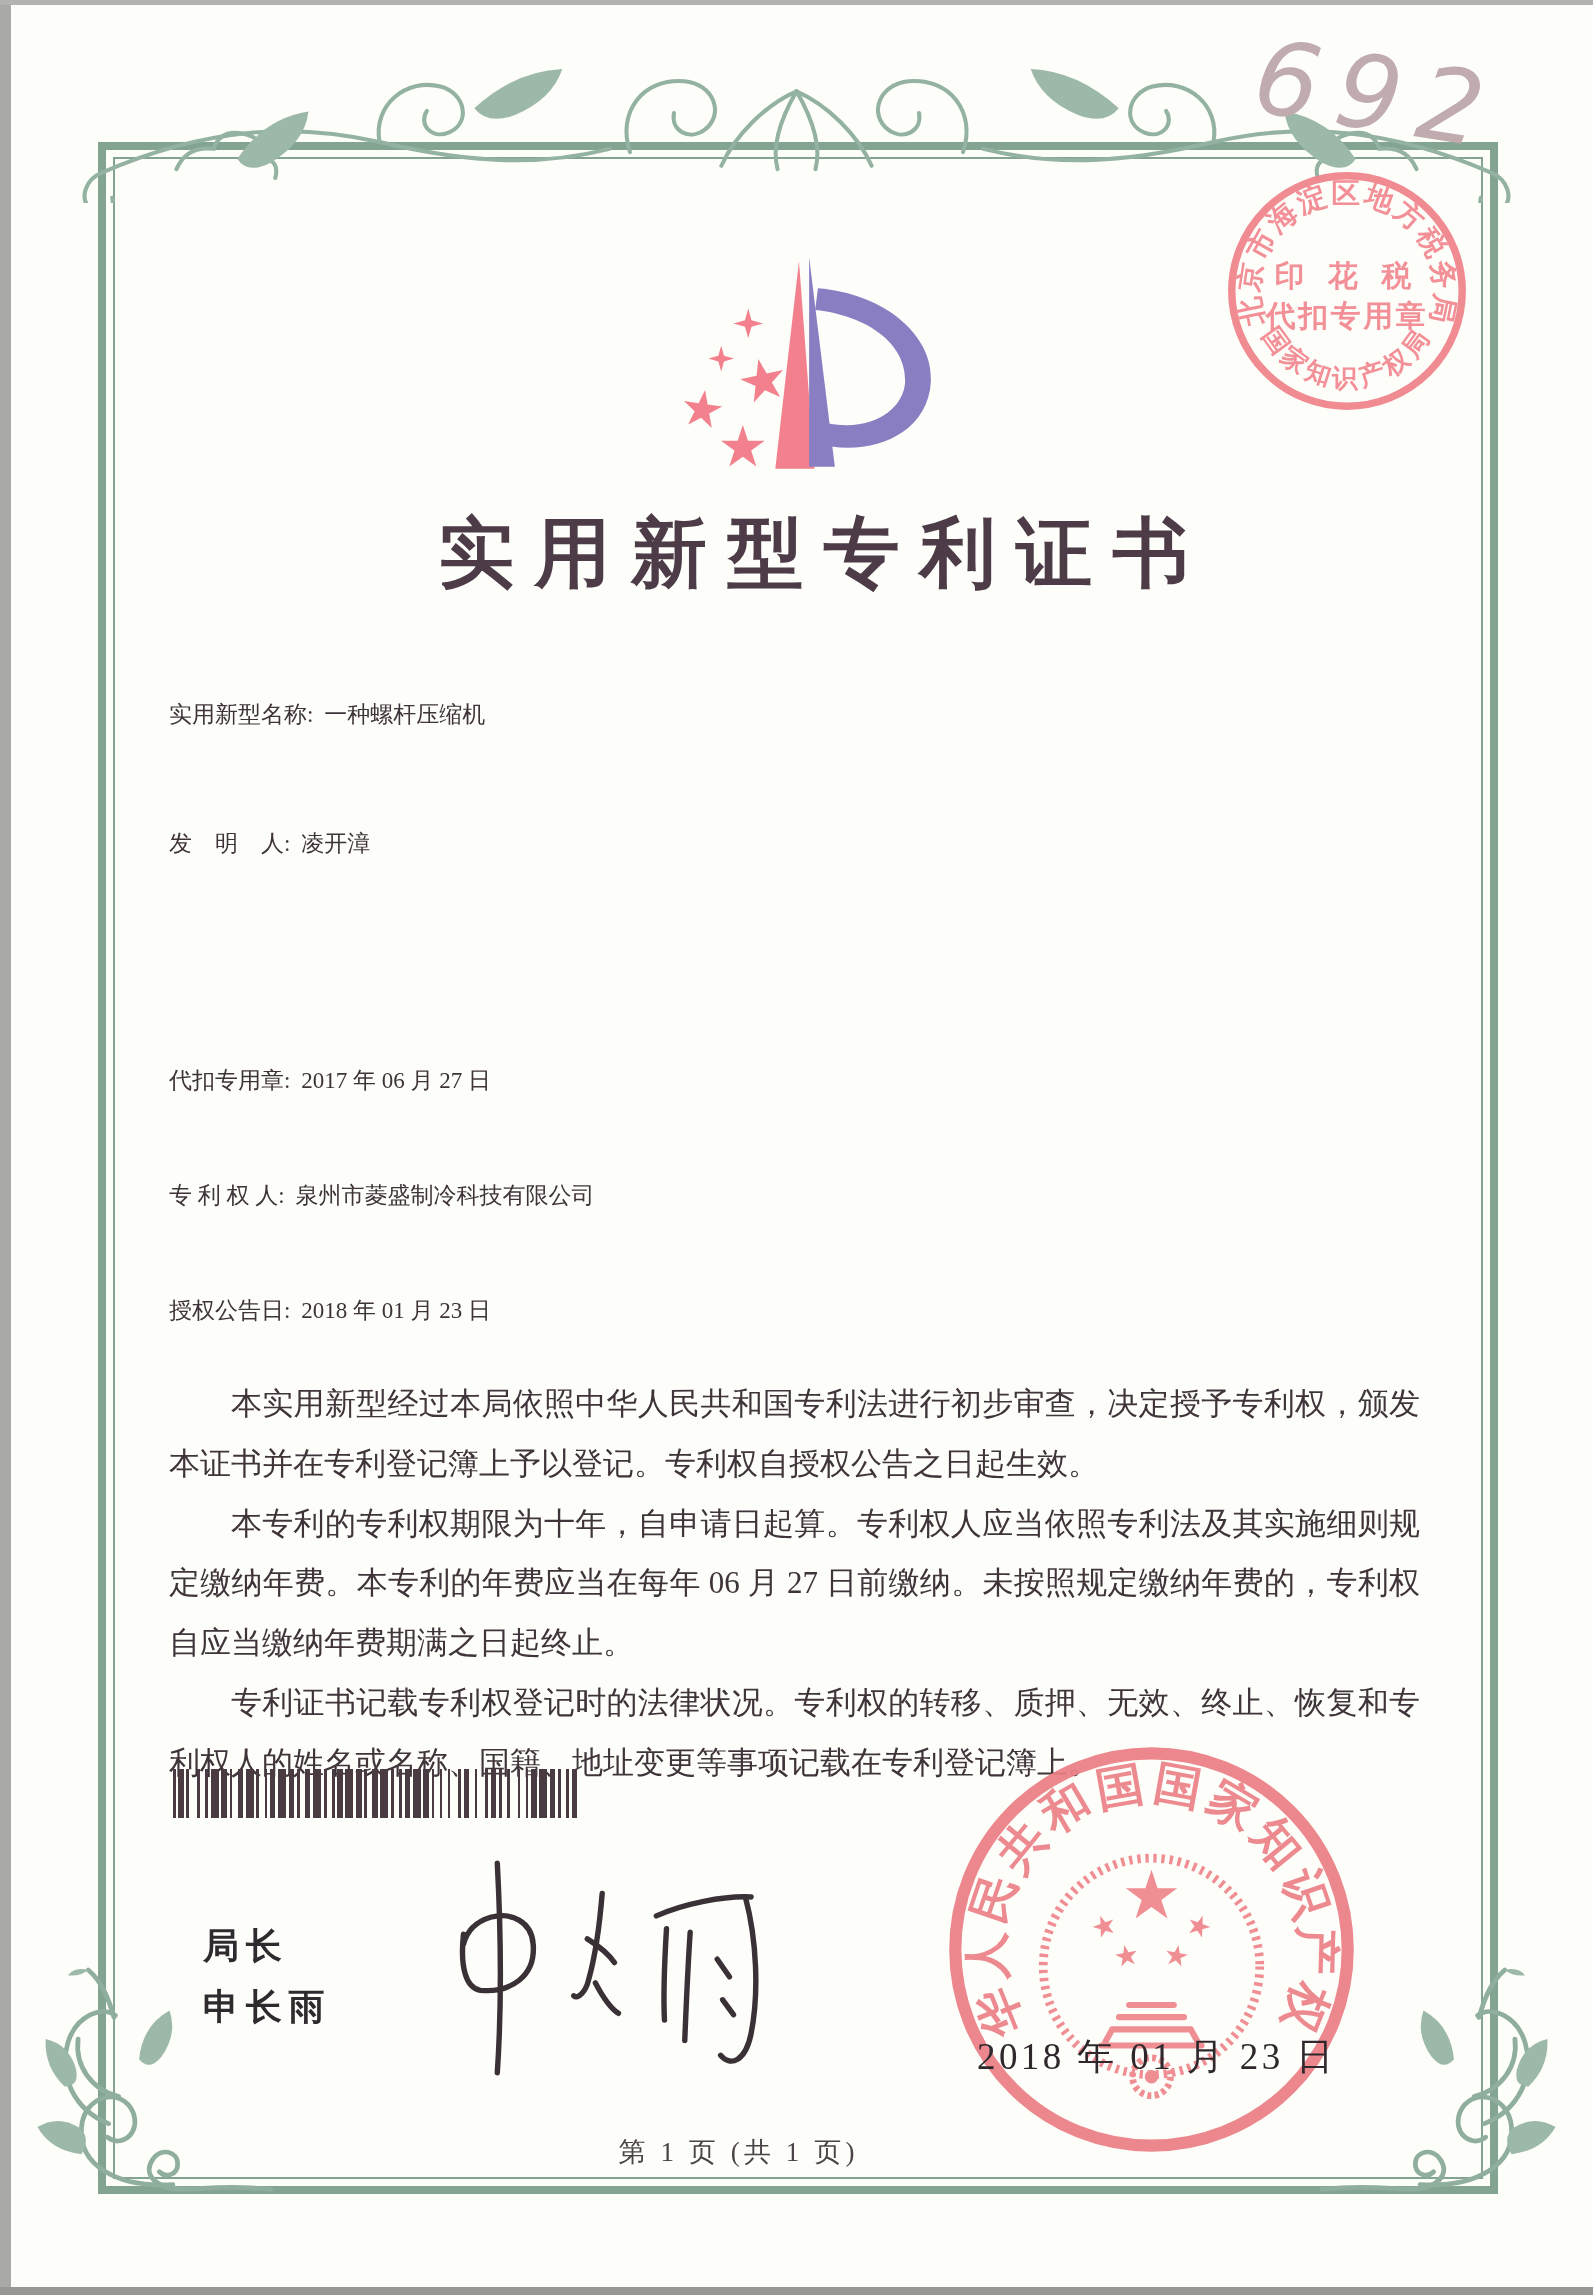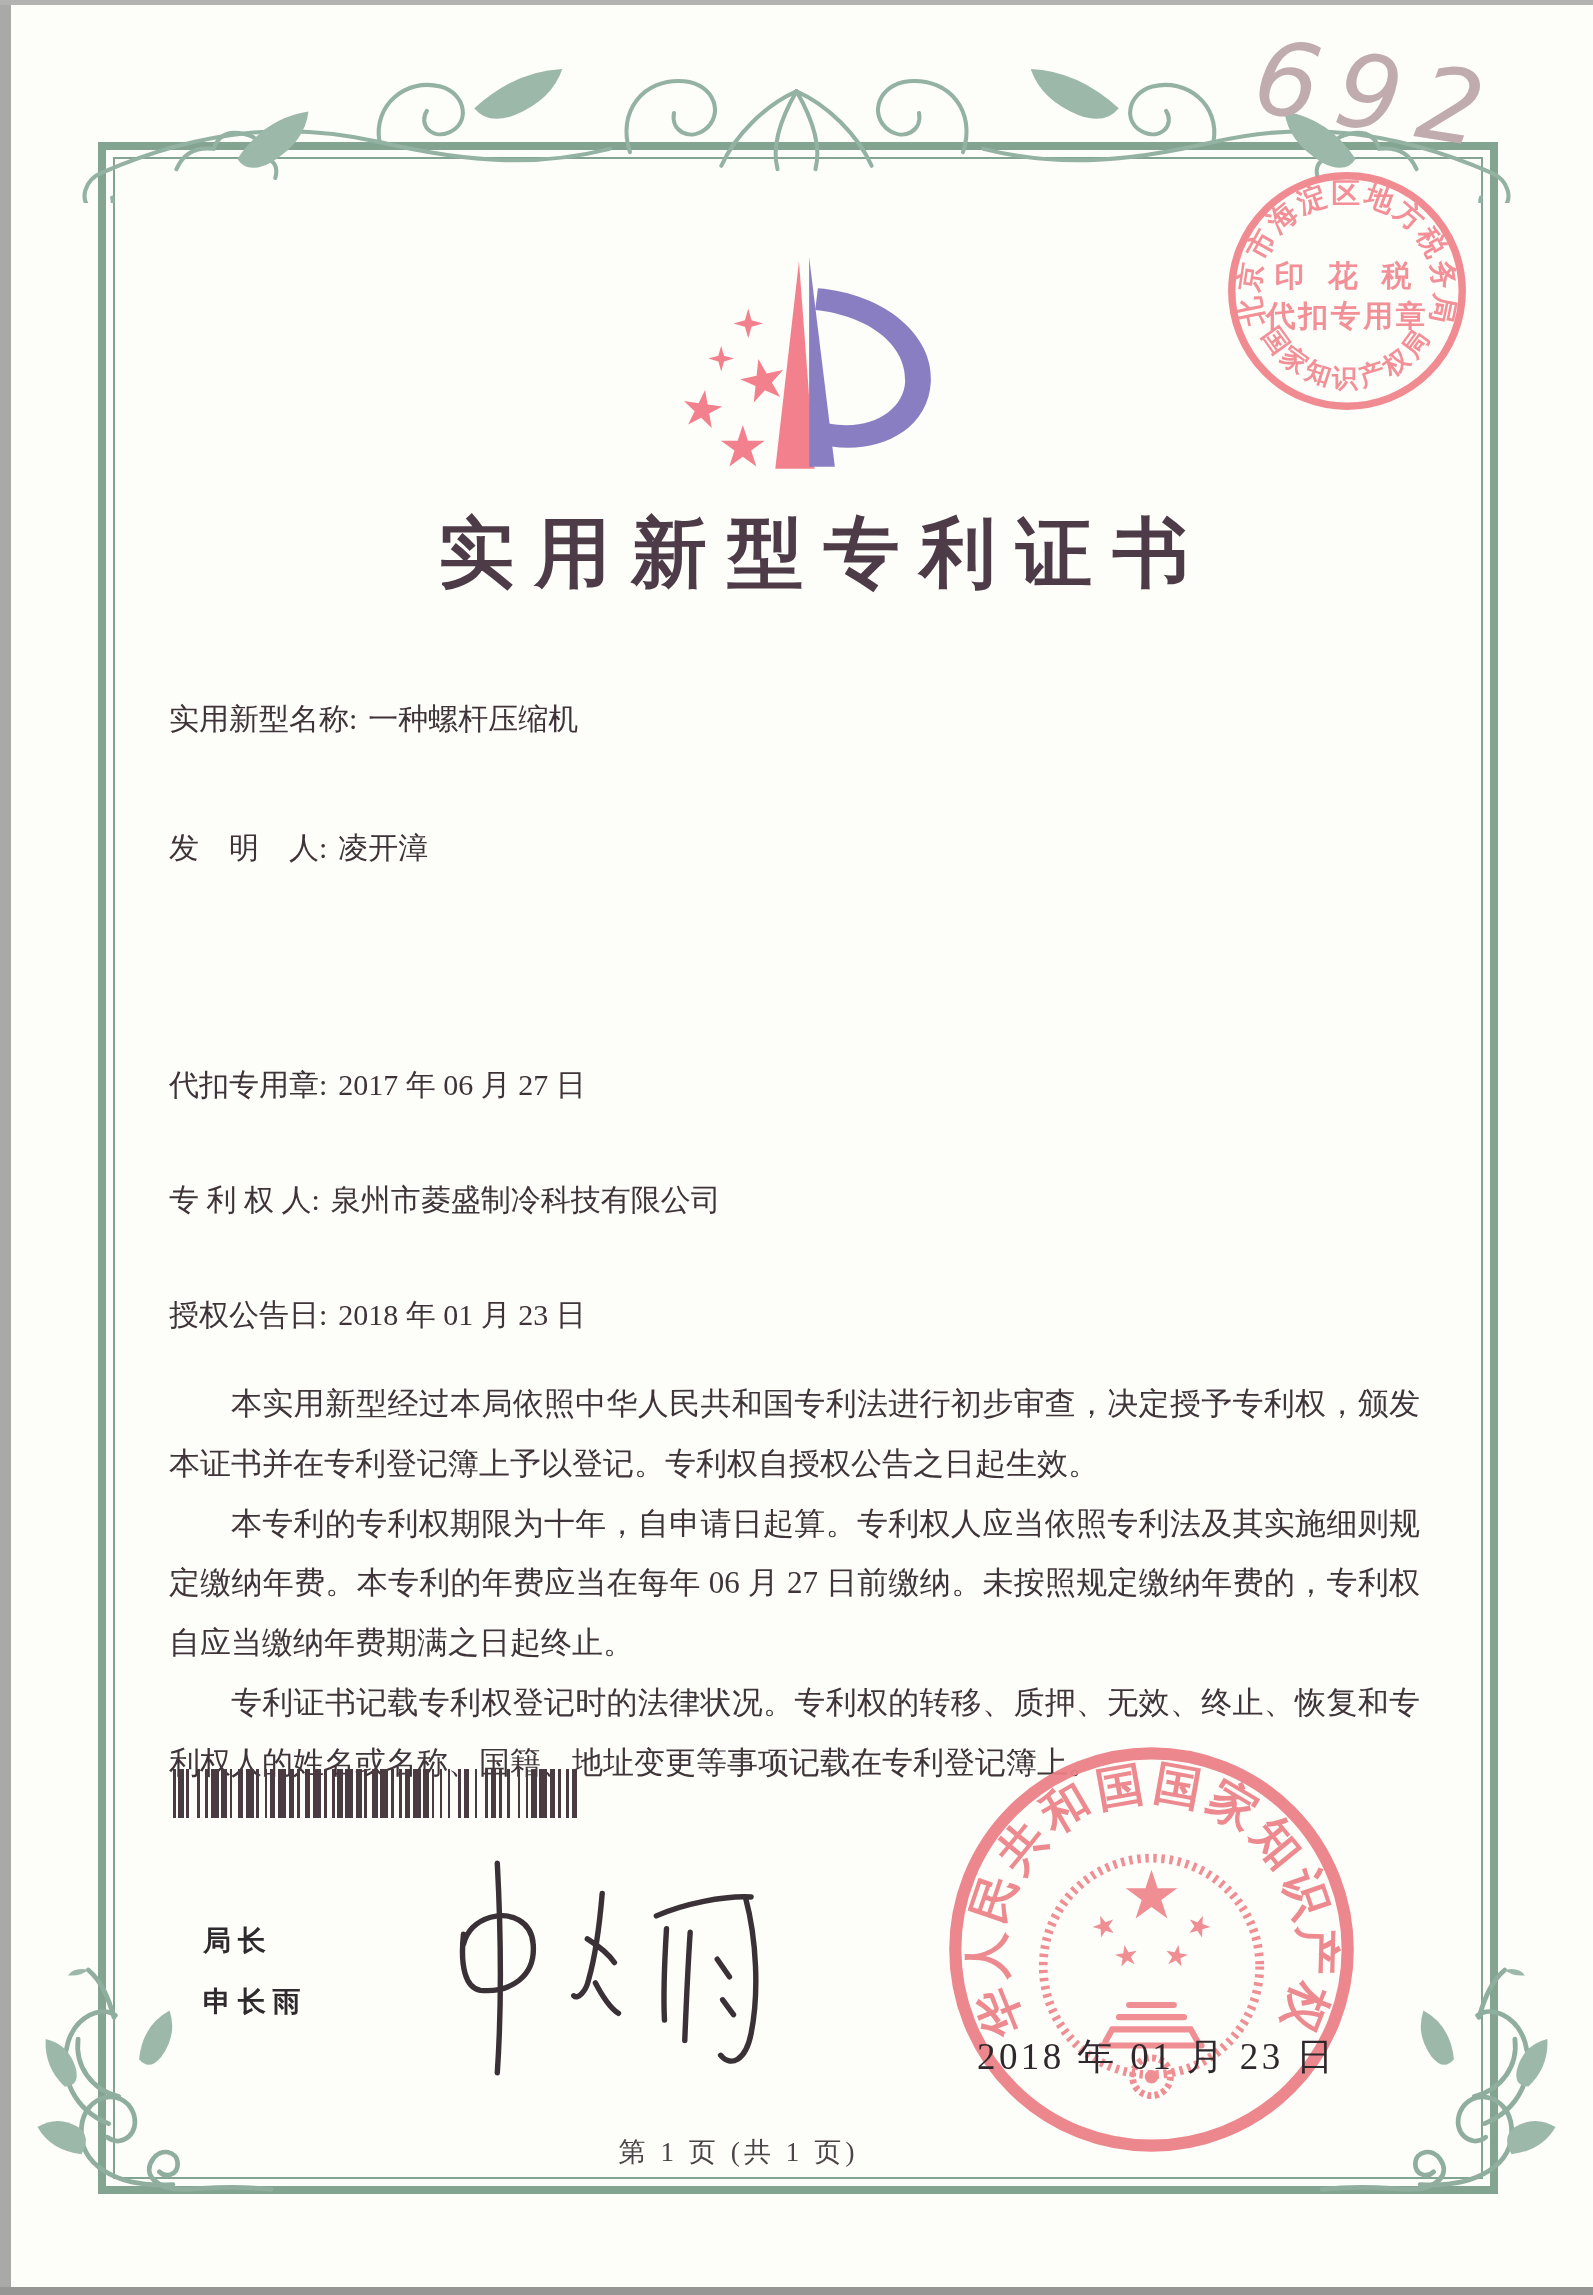--- a/index.html
+++ b/index.html
@@ -15,31 +15,31 @@
 
   .topband,.bottomband{position:absolute;left:0;}
   .topband{top:27px;width:1593px;height:176px;}
   .bottomband{top:1951px;width:1593px;height:325px;}
 
   .certno{position:absolute;left:139px;top:284px;font-size:37px;letter-spacing:4.7px;color:#4a3f45;}
   .logo{position:absolute;left:660px;top:249px;width:305px;height:230px;}
   .title{position:absolute;left:0;width:1593px;top:503px;text-align:center;
          font-size:76px;font-weight:bold;letter-spacing:20.3px;color:#4d3c48;padding-left:27px;}
 
-  .field{position:absolute;left:169px;font-size:30px;color:#3e3339;white-space:nowrap;}
+  .field{position:absolute;left:169px;font-size:23px;color:#3e3339;white-space:nowrap;}
   .field .fval{margin-left:10.8px;}
   .f0{top:699px}.f1{top:828px}.f2{top:947px}.f3{top:1065px}.f4{top:1180px}.f5{top:1295px}
 
   .body-text{position:absolute;left:169px;right:173px;top:1374px;font-size:31px;
              line-height:1.93;text-align:justify;color:#3f343a;}
   .body-text p{margin:0;text-indent:2em;}
 
   .barcode{position:absolute;left:173px;top:1769px;width:406px;height:49px;overflow:hidden;
            white-space:nowrap;font-size:0;}
-  .signer{position:absolute;left:203px;font-size:28px;font-weight:bold;color:#2f2a2e;
+  .signer{position:absolute;left:203px;font-size:36px;font-weight:bold;color:#2f2a2e;
           font-family:"Liberation Sans","DejaVu Sans",sans-serif;letter-spacing:6.8px;}
   .s-title{top:1922px}.s-name{top:1983px}
   .signature{position:absolute;left:433px;top:1836px;width:379px;height:264px;}
 
   .seal{position:absolute;left:935px;top:1733px;width:433px;height:433px;opacity:.93;}
   .seal-date{position:absolute;left:977px;top:2032px;font-size:37px;letter-spacing:3.4px;color:#2e282c;}
   .taxstamp{position:absolute;left:1225px;top:169px;width:244px;height:244px;opacity:.95;}
   .pencil-note{position:absolute;left:1254px;top:35px;font-size:102px;letter-spacing:17.6px;
                color:#c0abae;font-style:italic;transform:rotate(9deg);
                font-family:"DejaVu Sans",sans-serif;}

